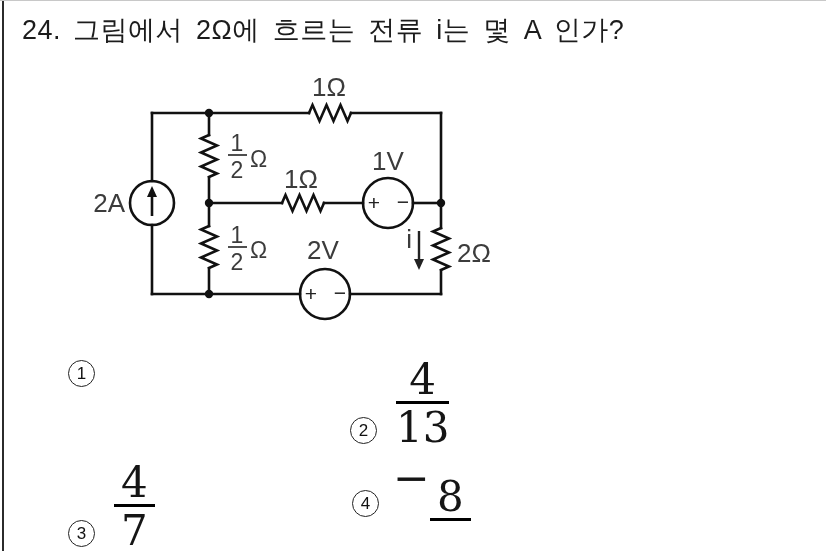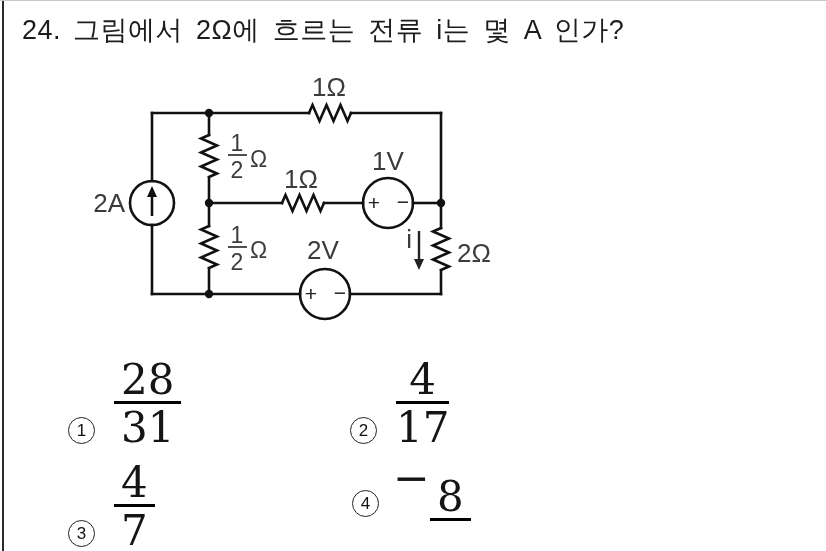--- a/index.html
+++ b/index.html
@@ -124,31 +124,27 @@
   <g>
     <text class="cfrac" x="237" y="243" text-anchor="middle">1</text>
     <line x1="228" y1="247" x2="247" y2="247" stroke="#3c3c3c" stroke-width="1.8"></line>
     <text class="cfrac" x="237" y="270" text-anchor="middle">2</text>
     <text class="cfrac" x="250" y="258">Ω</text>
   </g>
 </svg>
 
 <div class="choice" style="left:68px;top:360px;">
   <span class="choice-num">1</span>
-  <span class="frac">
-    <span class="frac-num">28</span>
-    <span class="frac-den">31</span>
-  </span>
 </div>
 
 <div class="choice" style="left:350px;top:360px;">
   <span class="choice-num">2</span>
   <span class="frac">
     <span class="frac-num">4</span>
-    <span class="frac-den">17</span>
+    <span class="frac-den">13</span>
   </span>
 </div>
 
 <div class="choice" style="left:68px;top:463px;">
   <span class="choice-num">3</span>
   <span class="frac">
     <span class="frac-num">4</span>
     <span class="frac-den">7</span>
   </span>
 </div>

